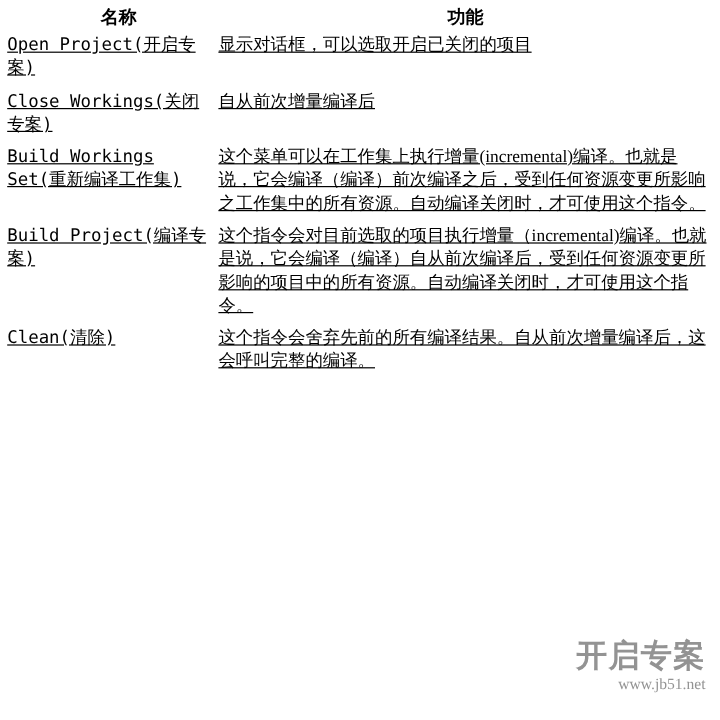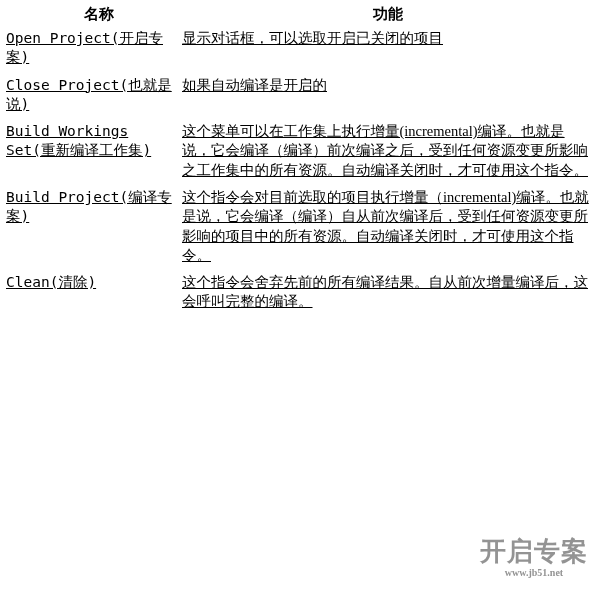--- a/index.html
+++ b/index.html
@@ -67,23 +67,23 @@
     font-family: "Liberation Serif", serif;
     font-size: 26px;
     font-weight: bold;
     color: #6f6f6f;
     opacity: 0.75;
     letter-spacing: 1px;
     text-shadow: 1px 1px 0 #ffffff;
   }
   .watermark .url {
     display: block;
-    text-align: center;
-    font-size: 10px;
-    font-weight: bold;
+    text-align: right;
+    font-size: 13px;
+    font-weight: normal;
     letter-spacing: 0px;
     margin-top: -2px;
   }
   
   tr.entry > td { padding-bottom: 7px; }
 </style>
 </head>
 <body>
 
 <div class="page">
@@ -97,22 +97,22 @@
         <th class="h1">名称</th>
         <th class="h2">功能</th>
       </tr>
     </thead>
     <tbody>
       <tr class="entry">
         <td class="name">Open Project(开启专案)</td>
         <td class="desc">显示对话框，可以选取开启已关闭的项目</td>
       </tr>
       <tr class="entry">
-        <td class="name">Close Project(也就是说)</td>
-        <td class="desc">如果自动编译是开启的</td>
+        <td class="name">Close Workings(关闭专案)</td>
+        <td class="desc">自从前次增量编译后</td>
       </tr>
       <tr class="entry">
         <td class="name">Build Workings Set(重新编译工作集)</td>
         <td class="desc">这个菜单可以在工作集上执行增量(incremental)编译。也就是说，它会编译（编译）前次编译之后，受到任何资源变更所影响之工作集中的所有资源。自动编译关闭时，才可使用这个指令。</td>
       </tr>
       <tr class="entry">
         <td class="name">Build Project(编译专案)</td>
         <td class="desc">这个指令会对目前选取的项目执行增量（incremental)编译。也就是说，它会编译（编译）自从前次编译后，受到任何资源变更所影响的项目中的所有资源。自动编译关闭时，才可使用这个指令。</td>
       </tr>
       <tr class="entry">

